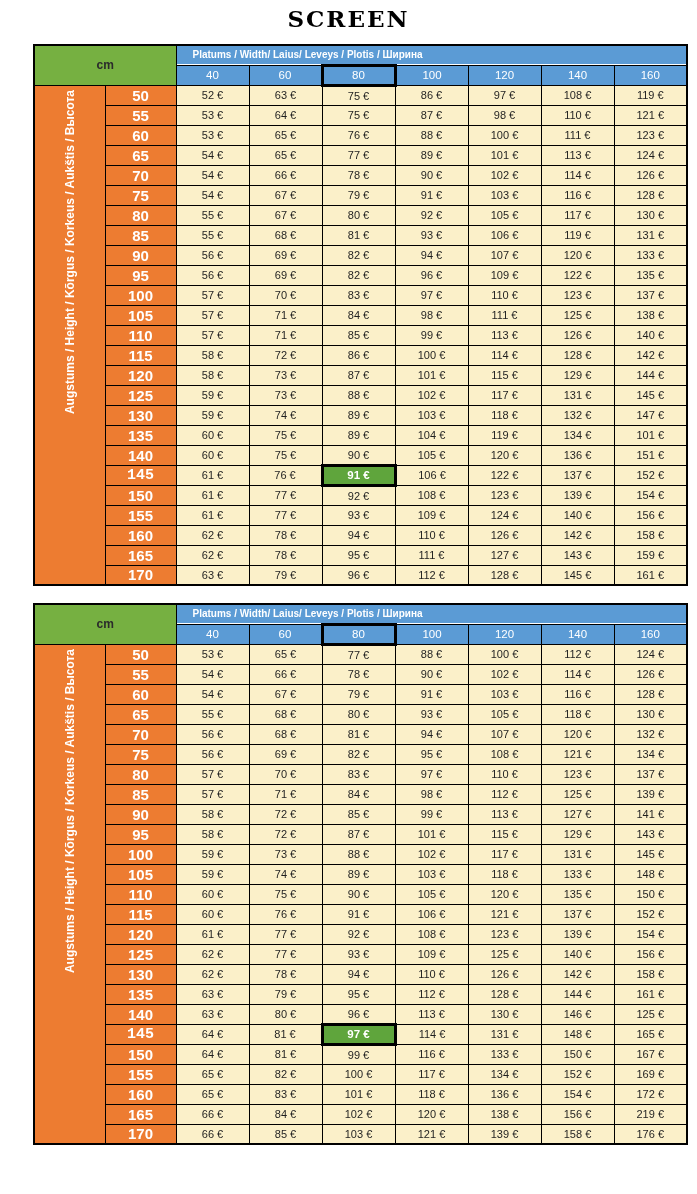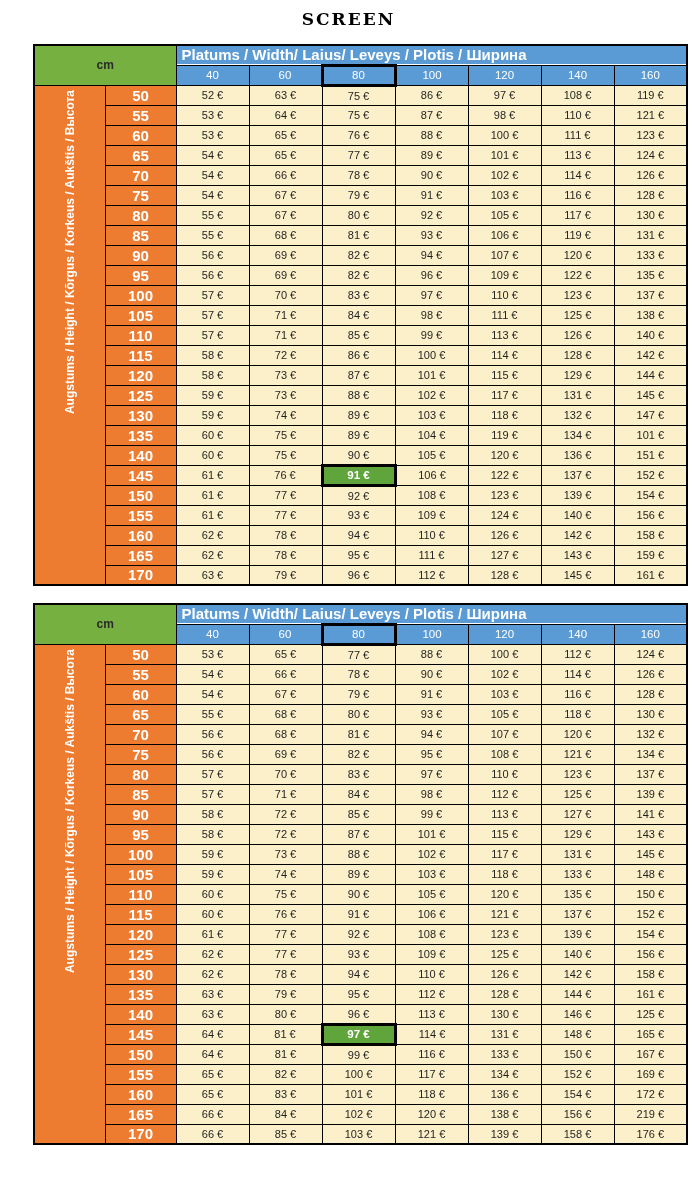--- a/index.html
+++ b/index.html
@@ -5,55 +5,55 @@
   :root{
     --orange:#ED7C31; --blue:#5B9BD5; --green_header:#76B041;
     --green_highlight:#5FA53C; --cell_background:#FBF0C9;
     --border:#000000; --price_text:#1F1F1F;
   }
   *{box-sizing:border-box;}
   body{margin:0; background:#ffffff; width:697px; font-family:"Liberation Sans",sans-serif;}
   .page{width:697px; padding-top:6px;}
   .tbl-title{
     text-align:center; font-family:"DejaVu Serif",serif; font-weight:800;
-    font-size:17px; letter-spacing:2px; color:#000; line-height:26px; margin:0 0 5px 0;
+    font-size:23px; letter-spacing:2px; color:#000; line-height:26px; margin:0 0 5px 0;
   }
   .section-gap{margin-top:17px;}
   table.price-table{
     border-collapse:collapse; table-layout:fixed; width:655px; margin-left:33px;
     border:2px solid var(--border);
     margin-top:12px;
   }
   .price-table th,.price-table td{
     border:1px solid var(--border); padding:0; text-align:center; vertical-align:middle;
     overflow:hidden;
   }
   .price-table thead tr{height:20px;}
   .price-table tbody tr{height:20px;}
   th.cm-cell{background:var(--green_header); color:#2b2b2b; font-size:12px; font-weight:bold;}
   th.width-header{
-    background:var(--blue); color:#fff; font-size:15px; font-weight:bold;
-    text-align:left; padding-left:5px;
+    background:var(--blue); color:#fff; font-size:10px; font-weight:bold;
+    text-align:left; padding-left:16px;
   }
   th.col-num{background:var(--blue); color:#fff; font-size:11.5px; font-weight:normal;}
   th.hl-col-head{border:3px solid var(--border);}
   td.vlabel{background:var(--orange); position:relative;}
   td.vlabel .rot-wrap{
     position:absolute; inset:0; display:flex; align-items:flex-start; justify-content:center;
     padding-top:4px;
   }
   td.vlabel .rot-wrap span{
     writing-mode:vertical-rl; transform:rotate(180deg); white-space:nowrap;
     color:#fff; font-weight:bold; font-size:12px;
   }
   td.row-num{background:var(--orange); color:#fff; font-size:15px; font-weight:bold;}
   td.price{background:var(--cell_background); color:var(--price_text); font-size:11px;}
   .hl-col{border-left:3px solid var(--border); border-right:3px solid var(--border);}
   .row-hl{border-top:3px solid var(--border); border-bottom:3px solid var(--border);}
-  .row-hl-left{border-left:3px solid var(--border);}
+  .row-hl-left{border-left:3px solid var(--border);font-family:Liberation Mono, monospace;}
   td.cell-hl{
     background:var(--green_highlight); color:#fff; font-weight:bold;
     border:3px solid var(--border); font-size:11.5px;
   }
 </style>
 </head>
 <body>
 
 <div class="page">
 

